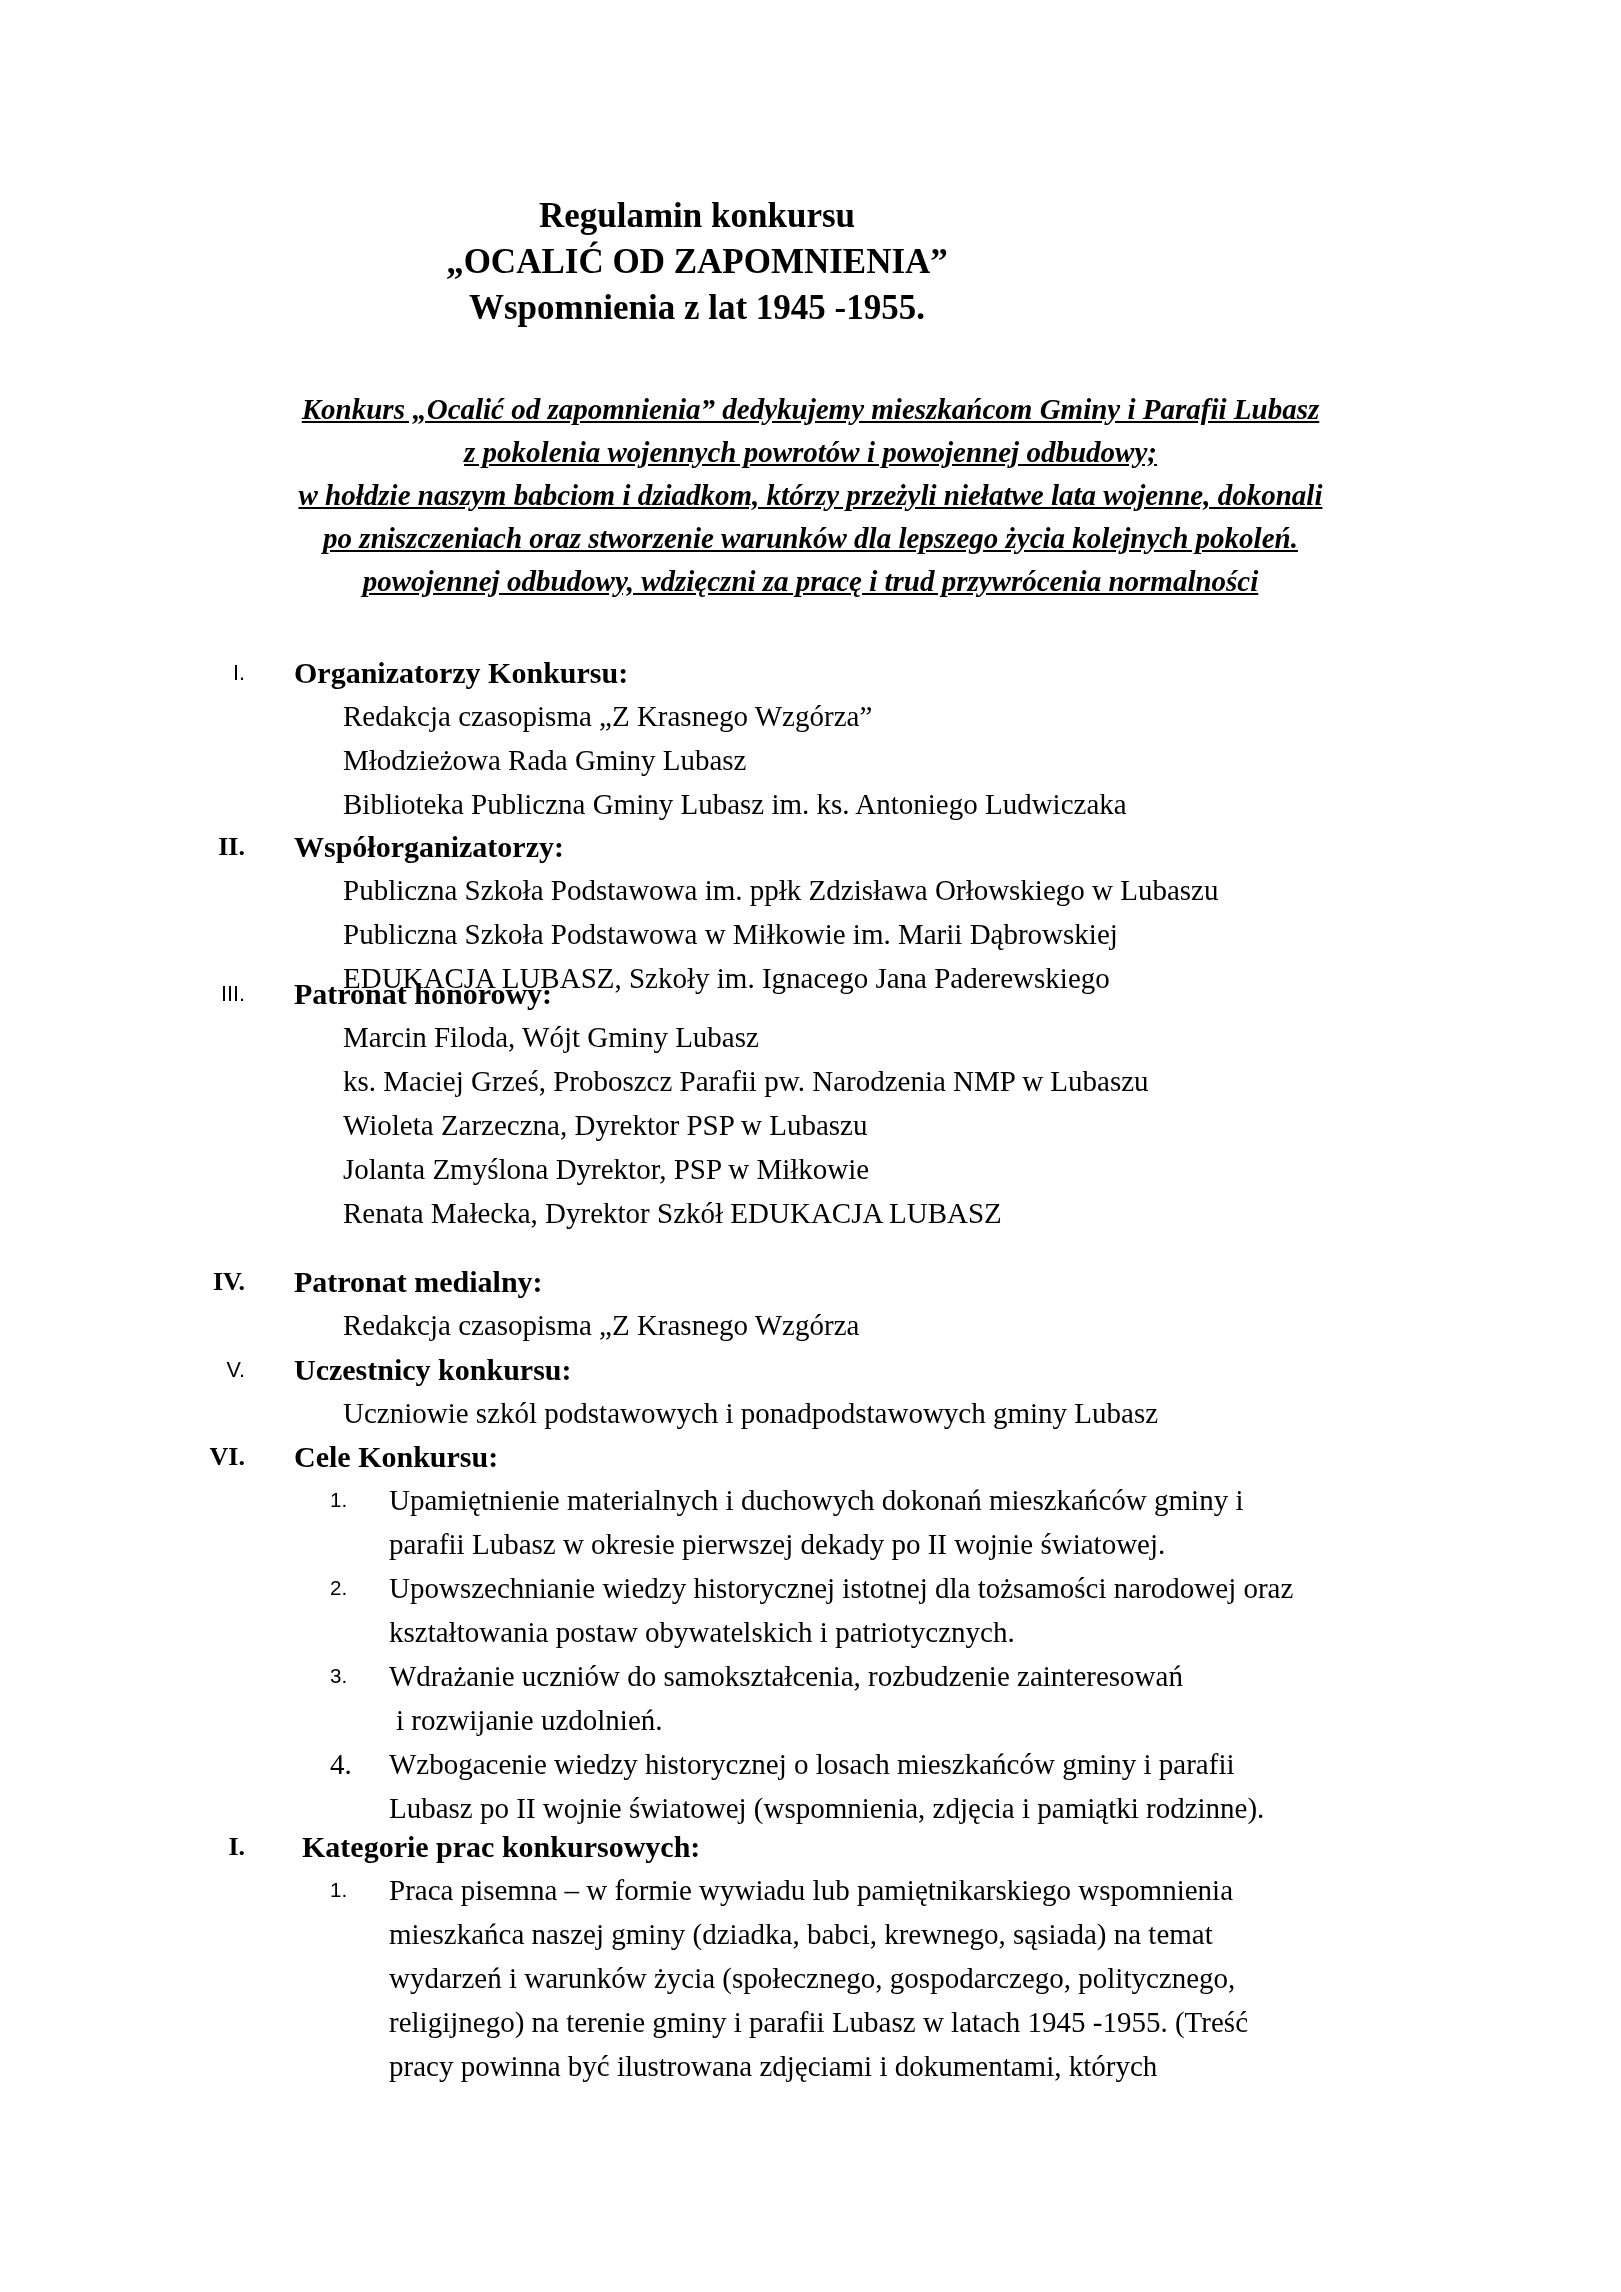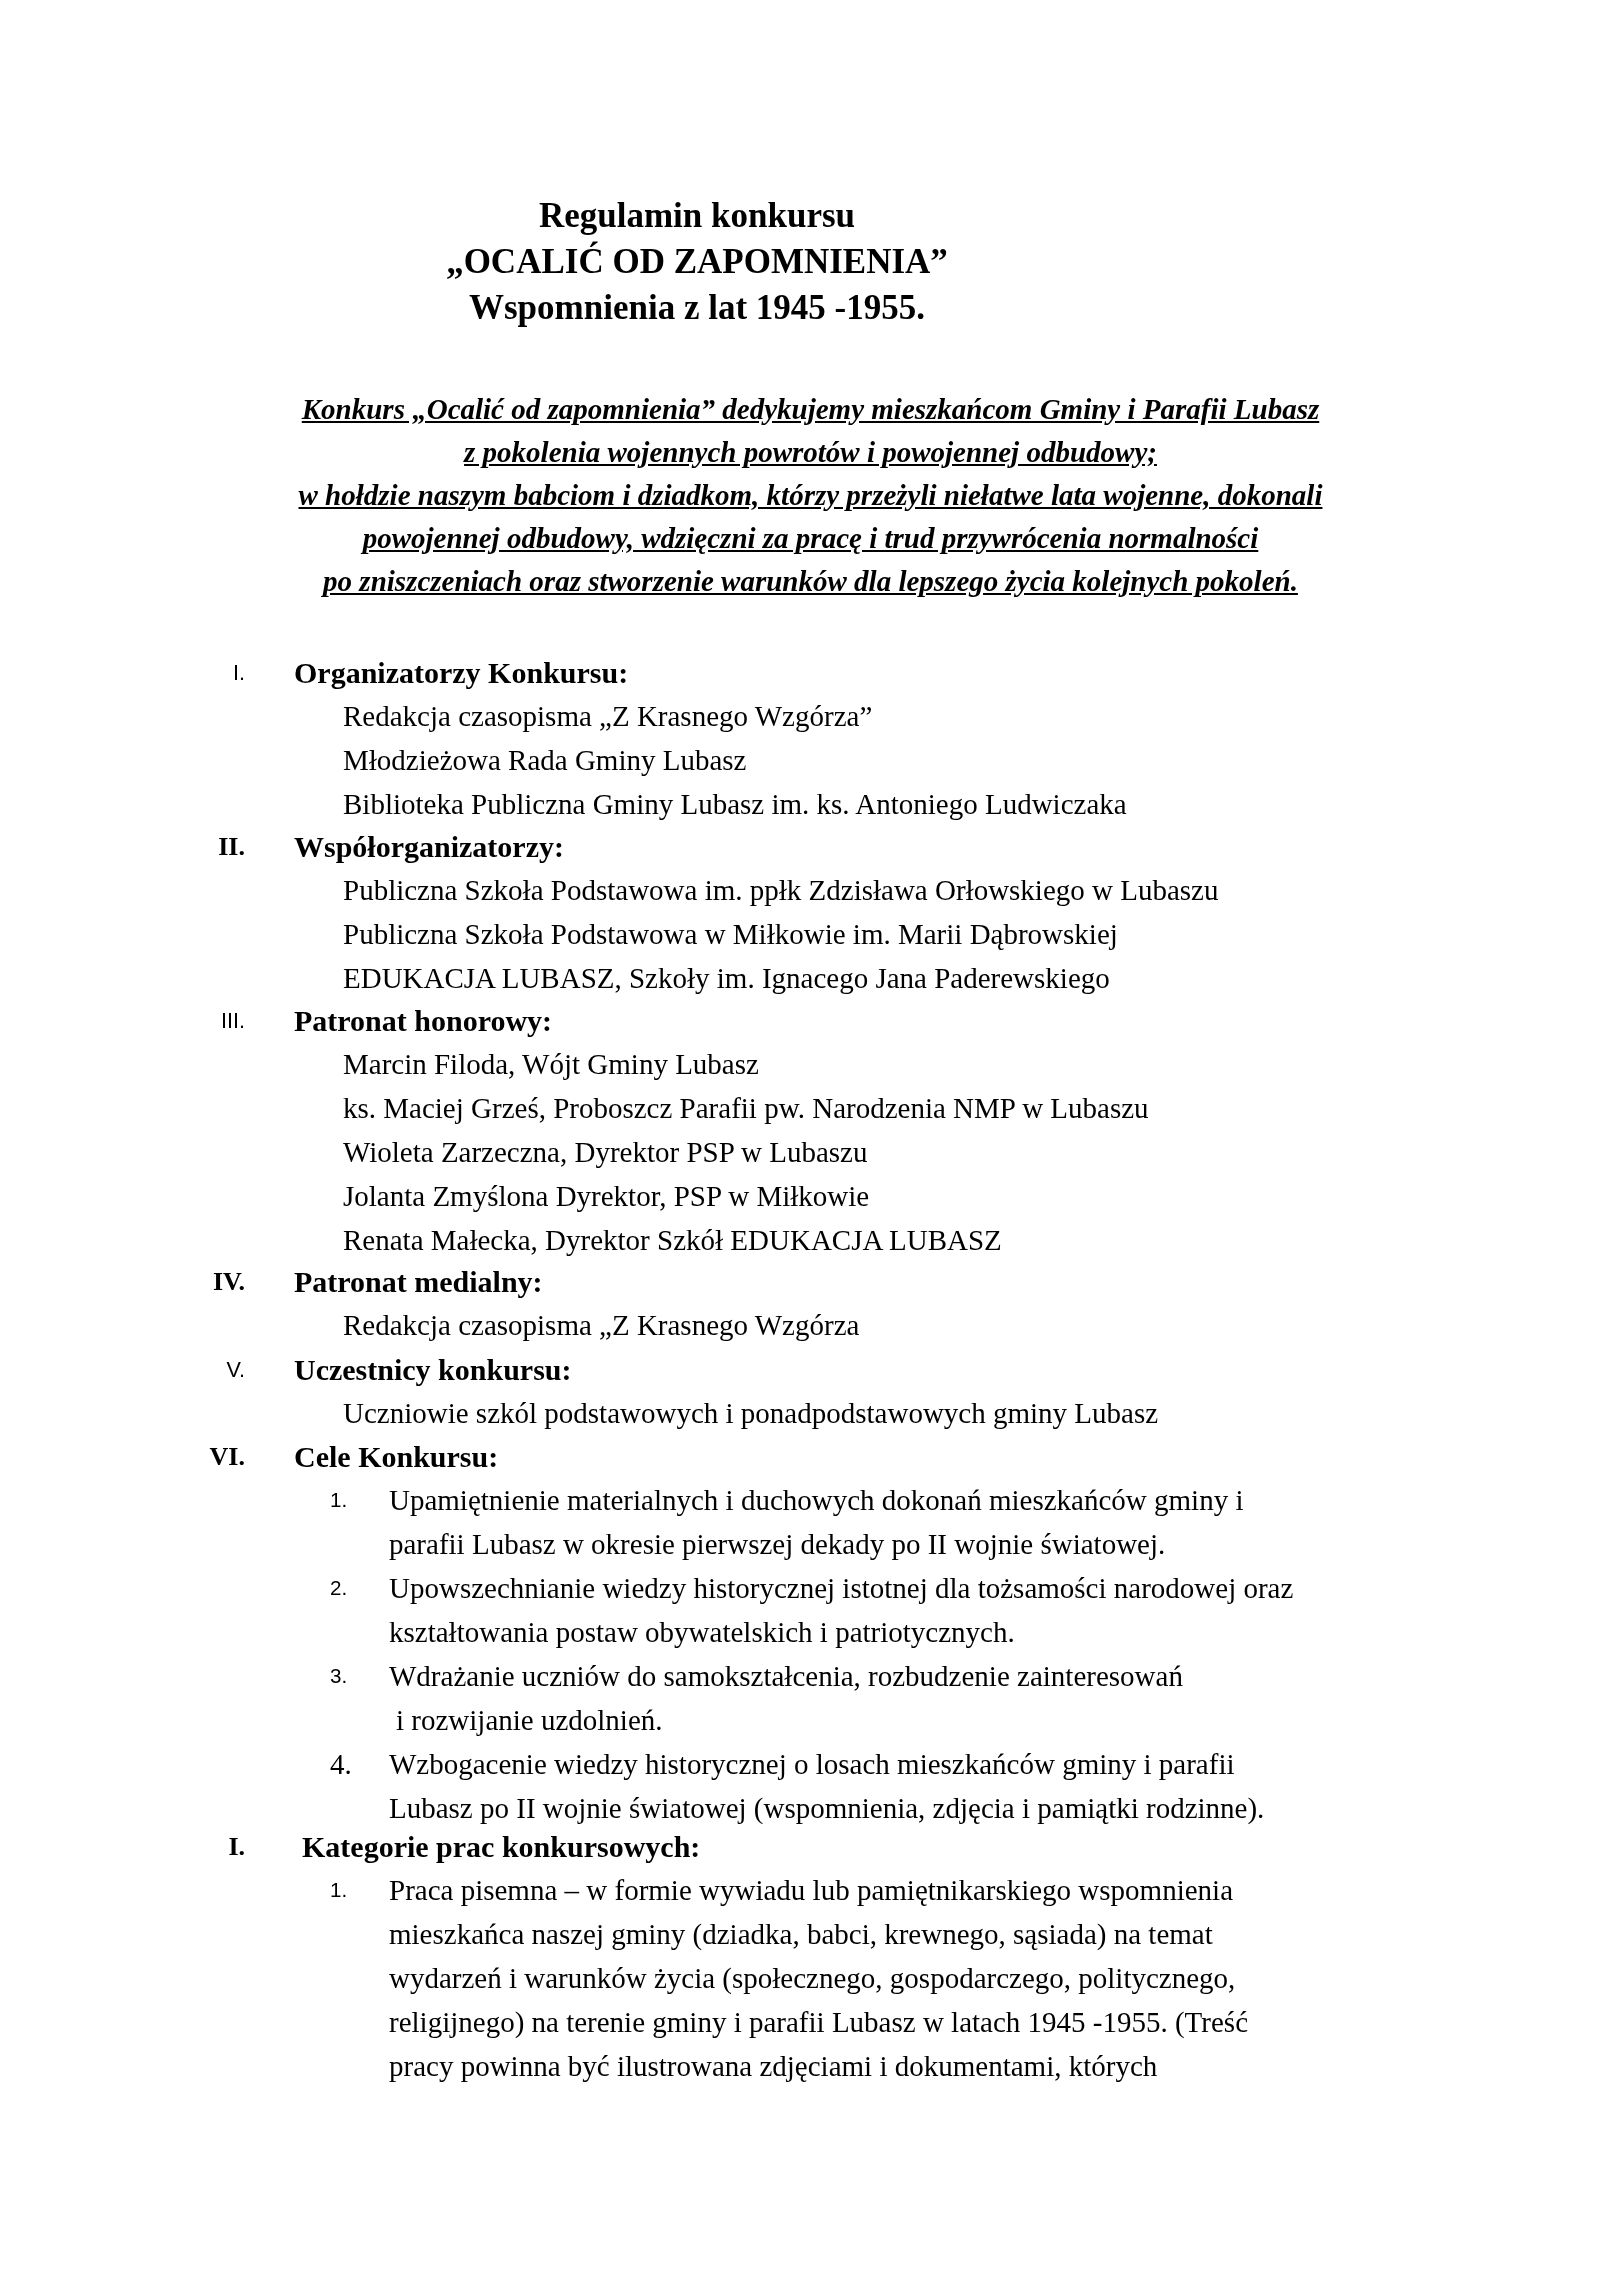--- a/index.html
+++ b/index.html
@@ -125,22 +125,22 @@
   <div class="title-block">
     <span class="title-line">Regulamin konkursu</span>
     <span class="title-line">„OCALIĆ OD ZAPOMNIENIA”</span>
     <span class="title-line">Wspomnienia z lat 1945 -1955.</span>
   </div>
 
   <div class="dedication">
     <span class="ded-line">Konkurs „Ocalić od zapomnienia” dedykujemy mieszkańcom Gminy i Parafii Lubasz</span>
     <span class="ded-line">z pokolenia wojennych powrotów i powojennej odbudowy;</span>
     <span class="ded-line">w hołdzie naszym babciom i dziadkom, którzy przeżyli niełatwe lata wojenne, dokonali</span>
+    <span class="ded-line">po zniszczeniach oraz stworzenie warunków dla lepszego życia kolejnych pokoleń.</span>
     <span class="ded-line">powojennej odbudowy, wdzięczni za pracę i trud przywrócenia normalności</span>
-    <span class="ded-line">po zniszczeniach oraz stworzenie warunków dla lepszego życia kolejnych pokoleń.</span>
   </div>
 
   <div class="section" style="top:651px;">
     <div class="sec-head">
       <span class="numeral sans">I.</span>
       <span class="sec-title">Organizatorzy Konkursu:</span>
     </div>
     <div class="sub-line">Redakcja czasopisma „Z Krasnego Wzgórza”</div>
     <div class="sub-line">Młodzieżowa Rada Gminy Lubasz</div>
     <div class="sub-line">Biblioteka Publiczna Gminy Lubasz im. ks. Antoniego Ludwiczaka</div>
@@ -149,21 +149,21 @@
   <div class="section" style="top:825px;">
     <div class="sec-head">
       <span class="numeral serif-bold">II.</span>
       <span class="sec-title">Współorganizatorzy:</span>
     </div>
     <div class="sub-line">Publiczna Szkoła Podstawowa im. ppłk Zdzisława Orłowskiego w Lubaszu</div>
     <div class="sub-line">Publiczna Szkoła Podstawowa w Miłkowie im. Marii Dąbrowskiej</div>
     <div class="sub-line">EDUKACJA LUBASZ, Szkoły im. Ignacego Jana Paderewskiego</div>
   </div>
 
-  <div class="section" style="top:999px;">
+  <div class="section" style="top:972px;">
     <div class="sec-head">
       <span class="numeral sans">III.</span>
       <span class="sec-title">Patronat honorowy:</span>
     </div>
     <div class="sub-line">Marcin Filoda, Wójt Gminy Lubasz</div>
     <div class="sub-line">ks. Maciej Grześ, Proboszcz Parafii pw. Narodzenia NMP w Lubaszu</div>
     <div class="sub-line">Wioleta Zarzeczna, Dyrektor PSP w Lubaszu</div>
     <div class="sub-line">Jolanta Zmyślona Dyrektor, PSP w Miłkowie</div>
     <div class="sub-line">Renata Małecka, Dyrektor Szkół EDUKACJA LUBASZ</div>
   </div>

